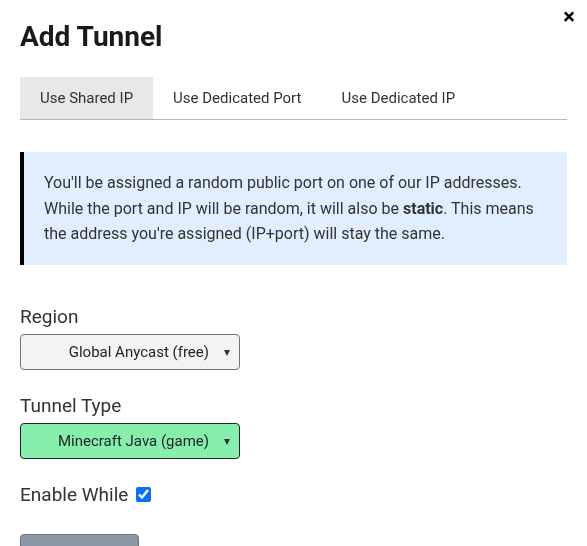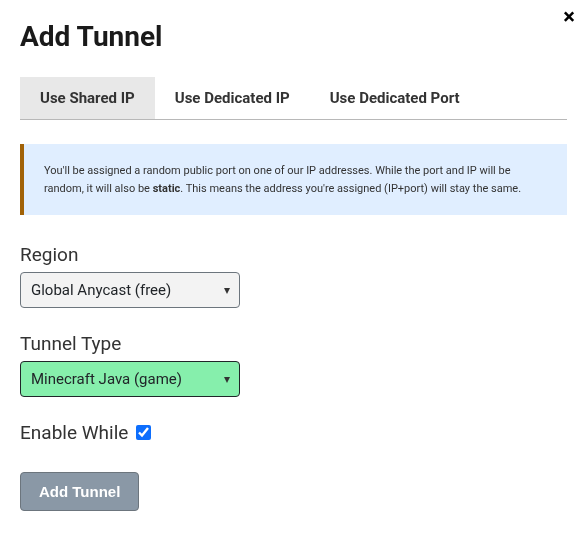--- a/index.html
+++ b/index.html
@@ -30,40 +30,39 @@
       right: -8px;
       font-size: 22px;
       font-weight: 700;
       cursor: pointer;
       line-height: 1;
       color: #000;
     }
     .tabs {
       display: flex;
       border-bottom: 1px solid #b8b8b8;
-      margin-bottom: 24px;
-      font-weight: bold;
+      margin-bottom: 32px;
     }
     .tab {
       padding: 12px 20px;
       font-size: 15px;
       color: #333;
       cursor: pointer;
       background: transparent;
       border: none;
     }
     .tab.active {
       background: #e8e8e8;
     }
     .info-box {
       background: #e0eeff;
-      border-left: 4px solid #a16207;
+      border-left: 4px solid #000000;
       padding: 18px 20px;
-      margin-bottom: 28px;
-      font-size: 11px;
+      margin-bottom: 40px;
+      font-size: 16px;
       line-height: 1.6;
       color: #333;
     }
     .info-box .bold {
       font-weight: 700;
     }
     .form-group {
       margin-bottom: 24px;
     }
     .form-label {
@@ -79,20 +78,21 @@
     .select {
       width: 100%;
       padding: 8px 30px 8px 10px;
       font-size: 15px;
       border: 1px solid #6c757d;
       border-radius: 4px;
       background: #f3f3f3;
       appearance: none;
       -webkit-appearance: none;
       cursor: pointer;
+      text-align: right;
     }
     .select.white {
       background: #86efac;
       border: 1.5px solid #212529;
     }
     .chevron {
       position: absolute;
       right: 10px;
       top: 50%;
       transform: translateY(-50%);
@@ -129,22 +129,22 @@
 
 
 
 <div class="header">
   <h1 class="title">Add Tunnel</h1>
   <span class="close-icon">×</span>
 </div>
 
 <div class="tabs">
   <div class="tab active">Use Shared IP</div>
+  <div class="tab">Use Dedicated Port</div>
   <div class="tab">Use Dedicated IP</div>
-  <div class="tab">Use Dedicated Port</div>
 </div>
 
 <div class="info-box">
   <span>You'll be assigned a random public port on one of our IP addresses. While the port and IP will be random, it will also be </span><span class="bold">static</span><span>. This means the address you're assigned (IP+port) will stay the same.</span>
 </div>
 
 <div class="form-group">
   <label class="form-label">Region</label>
   <div class="select-wrap">
     <div class="select">Global Anycast (free)</div>

